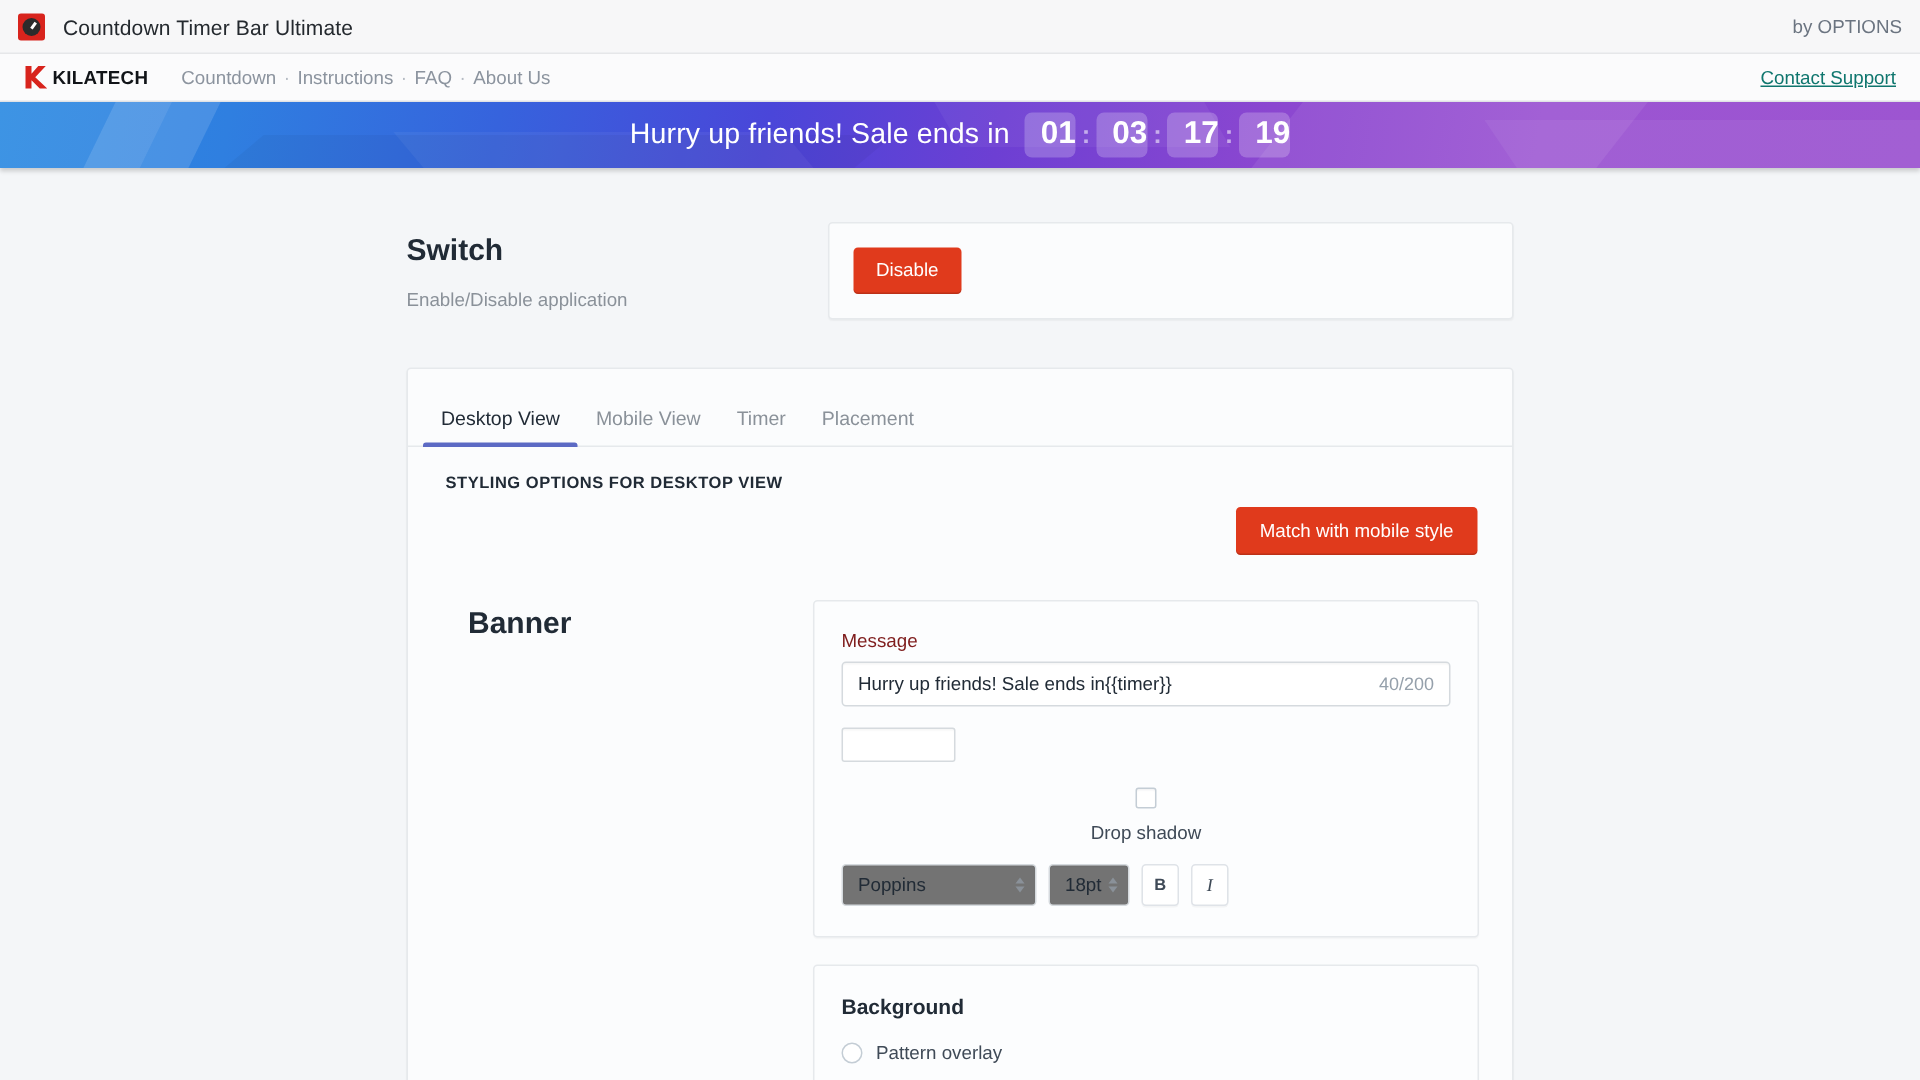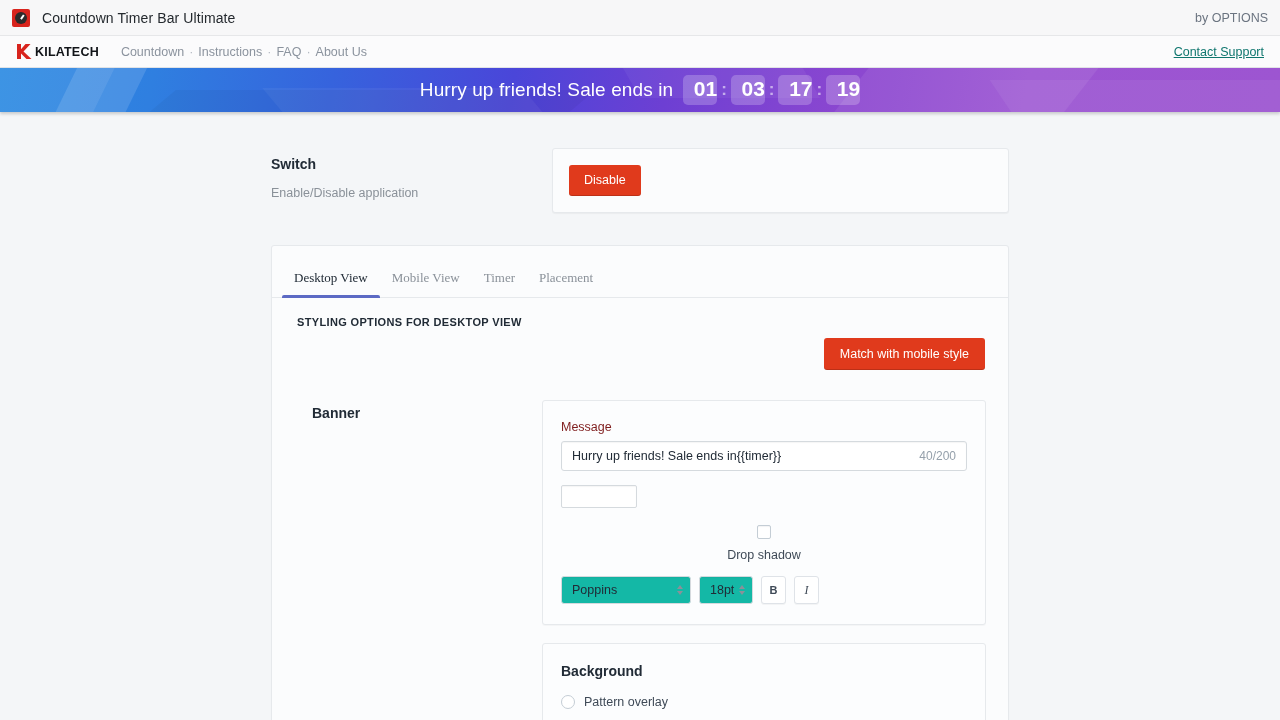--- a/index.html
+++ b/index.html
@@ -197,21 +197,21 @@
     display: flex;
     align-items: flex-start;
   }
   .section-label {
     width: 256px;
     flex: 0 0 256px;
     padding-right: 20px;
     padding-top: 8px;
   }
   .section-title {
-    font-size: 14px;
+    font-size: 20px;
     font-weight: bold;
     color: #212b36;
     margin-bottom: 12px;
   }
   .section-desc {
     font-size: 12.5px;
     line-height: 1.45;
     color: #8a9199;
   }
   .section-body { flex: 1 1 auto; margin-left: 25px; }
@@ -259,21 +259,21 @@
     height: 52px;
   }
   .tab {
     position: relative;
     padding: 0 12px 11px;
     font-size: 13px;
     color: #8a9199;
     cursor: pointer;
     background: none;
     border: 0;
-    font-family: Liberation Serif, serif;
+    font-family: Liberation Sans, sans-serif;
   }
   .tab.active { color: #212b36; }
   .tab.active::after {
     content: "";
     position: absolute;
     left: 0; right: 0; bottom: -1px;
     height: 3px;
     background: #5c6ac4;
     border-radius: 2px 2px 0 0;
   }
@@ -383,21 +383,21 @@
   .font-row {
     display: flex;
     align-items: center;
     gap: 8px;
     margin-top: 7px;
   }
   .select {
     position: relative;
     display: flex;
     align-items: center;
-    background: #14b8a6;
+    background: #737373;
     border: 1px solid #d5dade;
     border-radius: 3px;
     height: 28px;
     padding: 0 22px 0 10px;
     font-size: 12.5px;
     color: #212b36;
     box-shadow: inset 0 1px 1px rgba(22,29,37,.04);
   }
   .select-font { width: 130px; }
   .select-size { width: 54px; }

